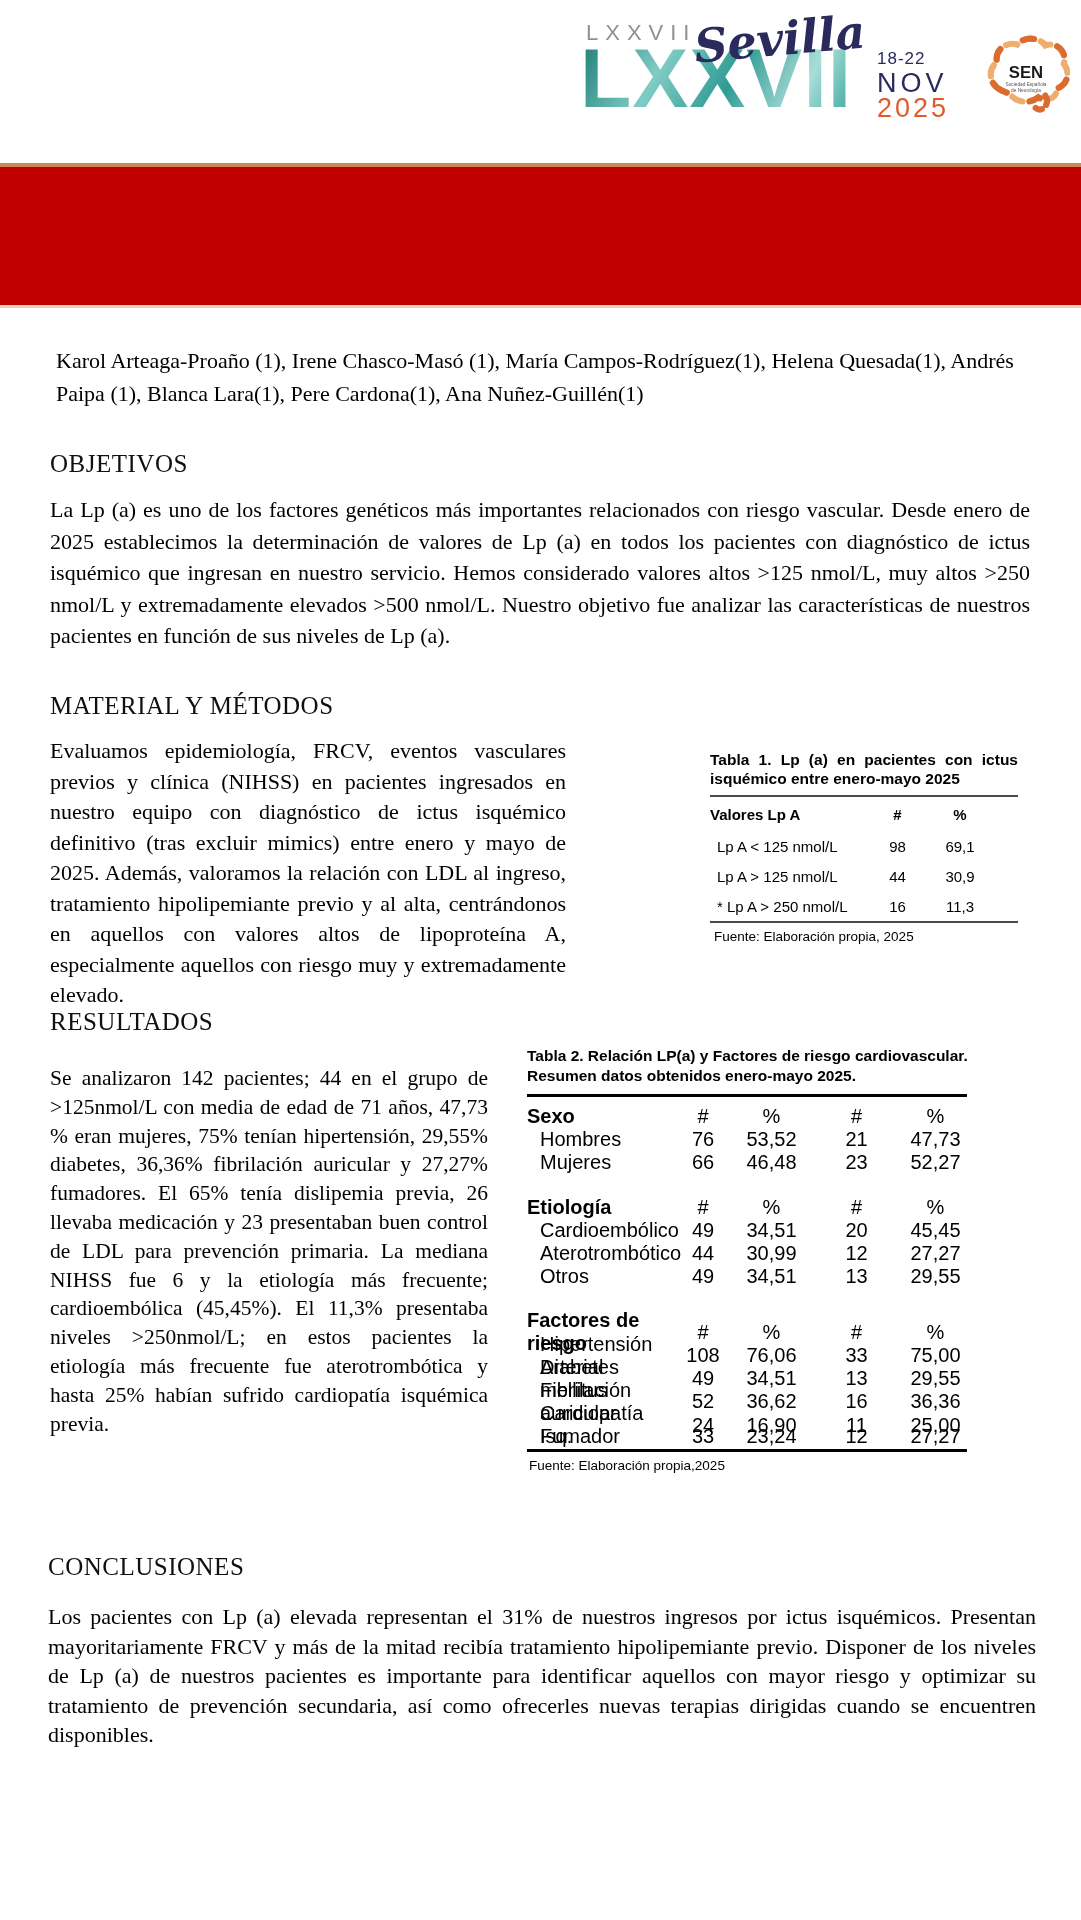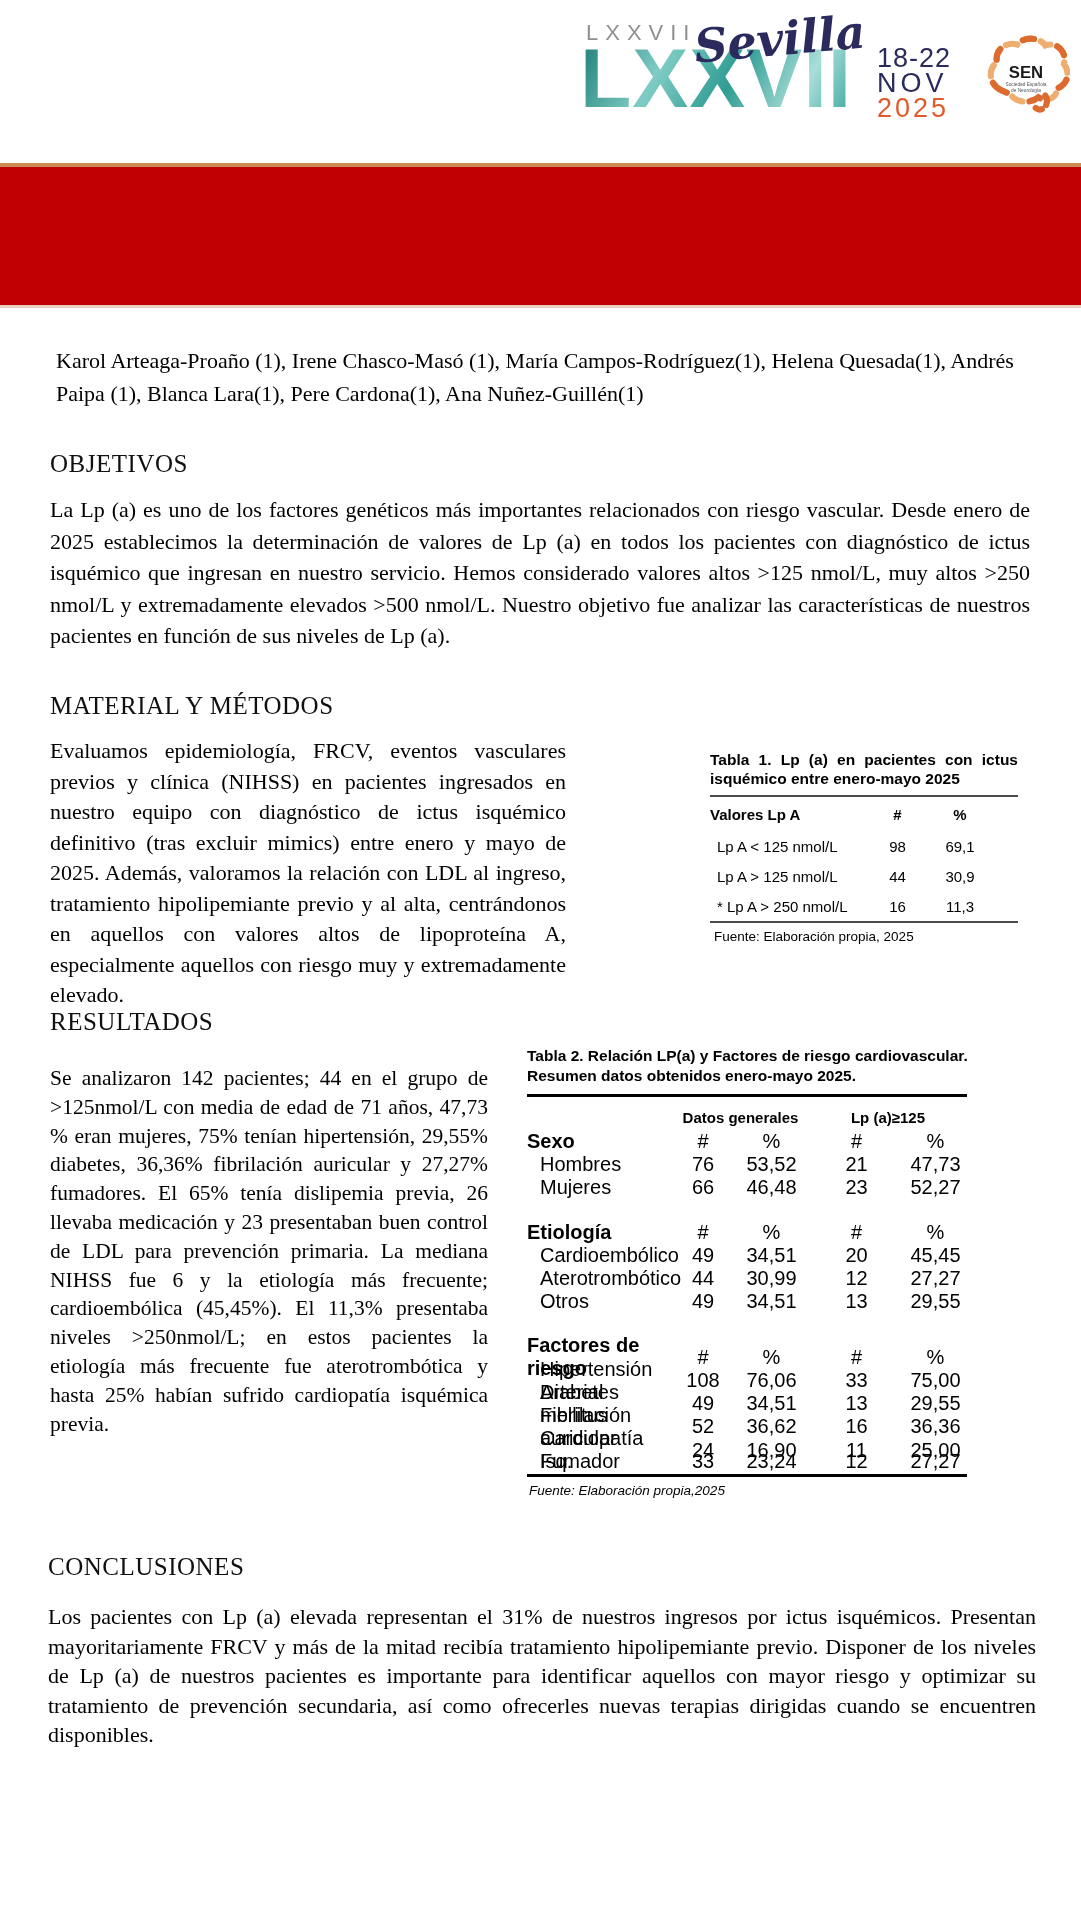--- a/index.html
+++ b/index.html
@@ -22,21 +22,21 @@
     background:linear-gradient(118deg,#2d8b82 5%,#7fccc5 30%,#2f9c93 55%,#a9ded8 80%,#3aa79e);
     -webkit-background-clip:text; background-clip:text; -webkit-text-fill-color:transparent;
   }
   .sevilla {
     position:absolute; left:694px; top:12px;
     font-family:"DejaVu Serif", serif; font-style:italic; font-weight:700;
     font-size:46px; color:#2a2a5c; transform:rotate(-5deg);
   }
   .dates { position:absolute; left:877px; top:46px; font-family:"Liberation Sans", sans-serif; }
   .dates div { line-height:25px; }
-  .date-range { font-size:27px; color:#2a2a5c; letter-spacing:1px;text-align:center; }
+  .date-range { font-size:17px; color:#2a2a5c; letter-spacing:1px; }
   .date-month { font-size:27px; color:#2a2a5c; letter-spacing:4px; }
   .date-year  { font-size:27px; color:#e05a2b; letter-spacing:3px; }
   .sen-badge { position:absolute; left:982px; top:34px; width:88px; height:88px; }
   
   .banner {
     position:absolute; top:163px; left:0; width:1081px; height:145px;
     box-sizing:border-box; background:#c00000;
     border-top:4px solid #cb8a51; border-bottom:3px solid #e6d2bf;
     text-align:center;
   }
@@ -75,21 +75,21 @@
   .table2 { position:absolute; top:1046px; left:527px; width:505px; font-family:"Liberation Sans", sans-serif; }
   .t2-title { font-size:15.5px; font-weight:700; line-height:20px; padding-bottom:8px; width:505px; }
   .t2-body { width:440px; border-top:3px solid #000; border-bottom:3px solid #000; padding:8px 0 1px 0; }
   .t2-row { display:grid; grid-template-columns:145px 62px 75px 95px 63px; align-items:center; height:23.2px; font-size:20px; }
   .t2-group-row { display:grid; grid-template-columns:145px 137px 158px; align-items:center; height:25px; font-size:15px; }
   .t2-group { text-align:center; font-weight:700; }
   .t2-c { text-align:center; }
   .b { font-weight:700; }
   .t2-indent { padding-left:13px; }
   .sec-gap { margin-top:21px; }
-  .t2-source { font-size:13.5px; padding-top:6px; padding-left:2px;font-style:italic; }
+  .t2-source { font-size:13.5px; padding-top:6px; padding-left:2px; }
 </style>
 </head>
 <body>
 
 <div class="header">
   <div class="lxxvii">LXXVII</div>
   <div class="rasen">LXXVII</div>
   <div class="sevilla">Sevilla</div>
   <div class="dates">
     <div class="date-range">18-22</div>
@@ -145,25 +145,20 @@
   </div>
   <div class="t1-source">Fuente: Elaboración propia, 2025</div>
 </div>
 
 <div class="sec-heading" id="resultados-h">RESULTADOS</div>
 <div class="body-text" id="resultados-b">Se analizaron 142 pacientes; 44 en el grupo de &gt;125nmol/L con media de edad de 71 años, 47,73 % eran mujeres, 75% tenían hipertensión, 29,55% diabetes, 36,36% fibrilación auricular y 27,27% fumadores. El 65% tenía dislipemia previa, 26 llevaba medicación y 23 presentaban buen control de LDL para prevención primaria. La mediana NIHSS fue 6 y la etiología más frecuente; cardioembólica (45,45%). El 11,3% presentaba niveles &gt;250nmol/L; en estos pacientes la etiología más frecuente fue aterotrombótica y hasta 25% habían sufrido cardiopatía isquémica previa.</div>
 
 <div class="table2">
   <div class="t2-title">Tabla 2. Relación LP(a) y Factores de riesgo cardiovascular. Resumen datos obtenidos enero-mayo 2025.</div>
   <div class="t2-body">
-    <div class="t2-group-row">
-      <div></div>
-      <div class="t2-group">Datos generales</div>
-      <div class="t2-group">Lp (a)≥125</div>
-    </div>
 
     <div class="t2-row">
       <div class="b">Sexo</div>
       <div class="t2-c">#</div>
       <div class="t2-c">%</div>
       <div class="t2-c">#</div>
       <div class="t2-c">%</div>
     </div>
     <div class="t2-row">
         <div class="t2-indent">Hombres</div>

